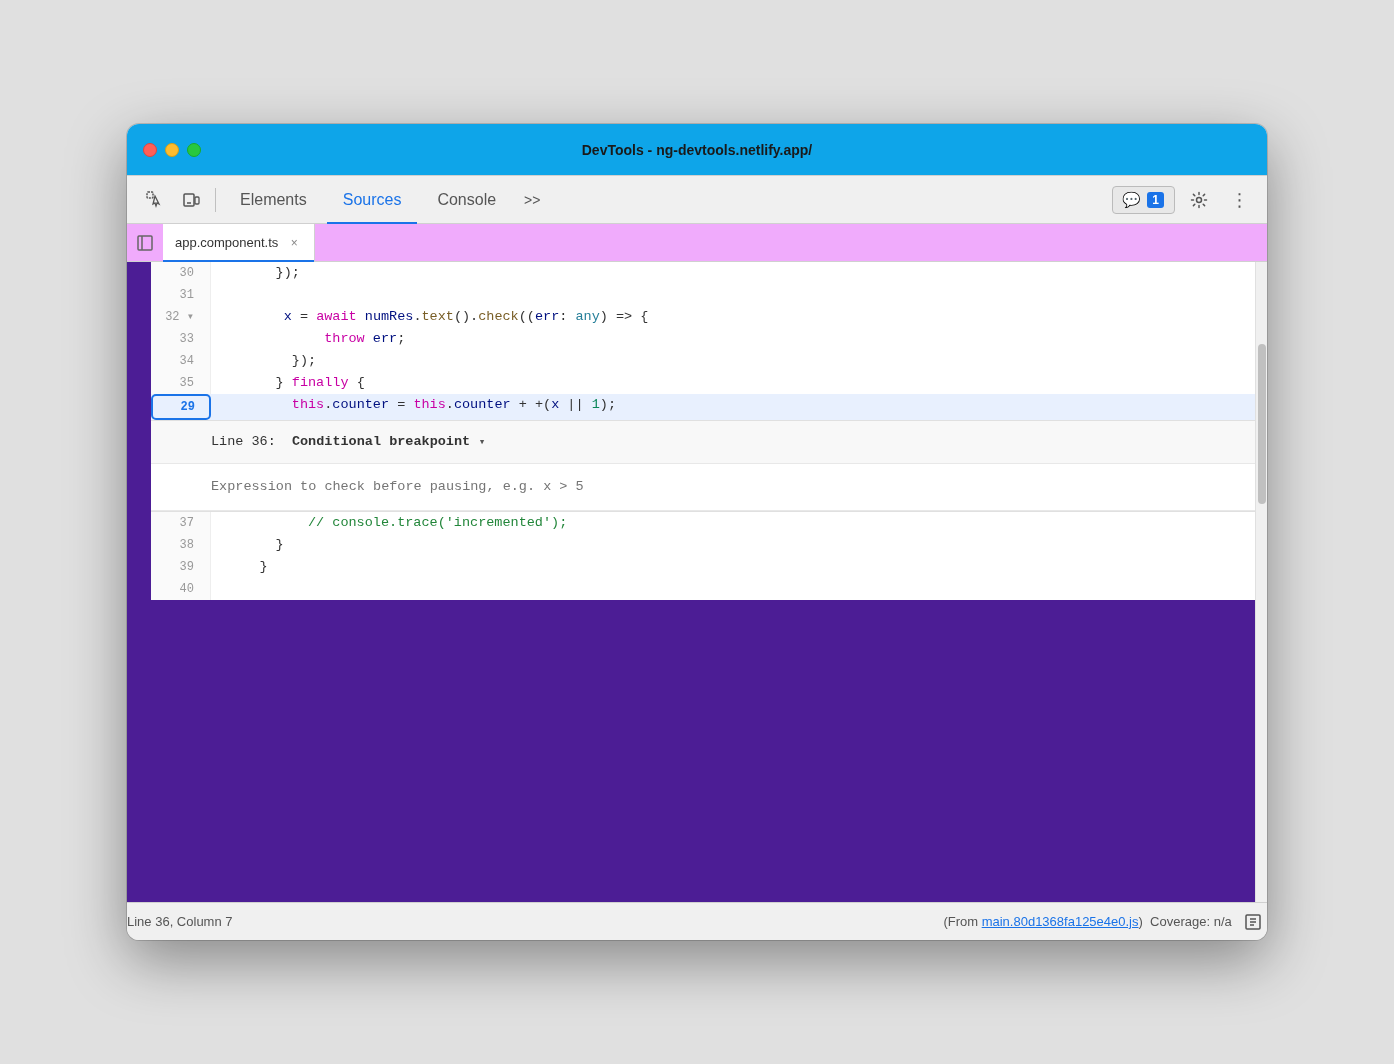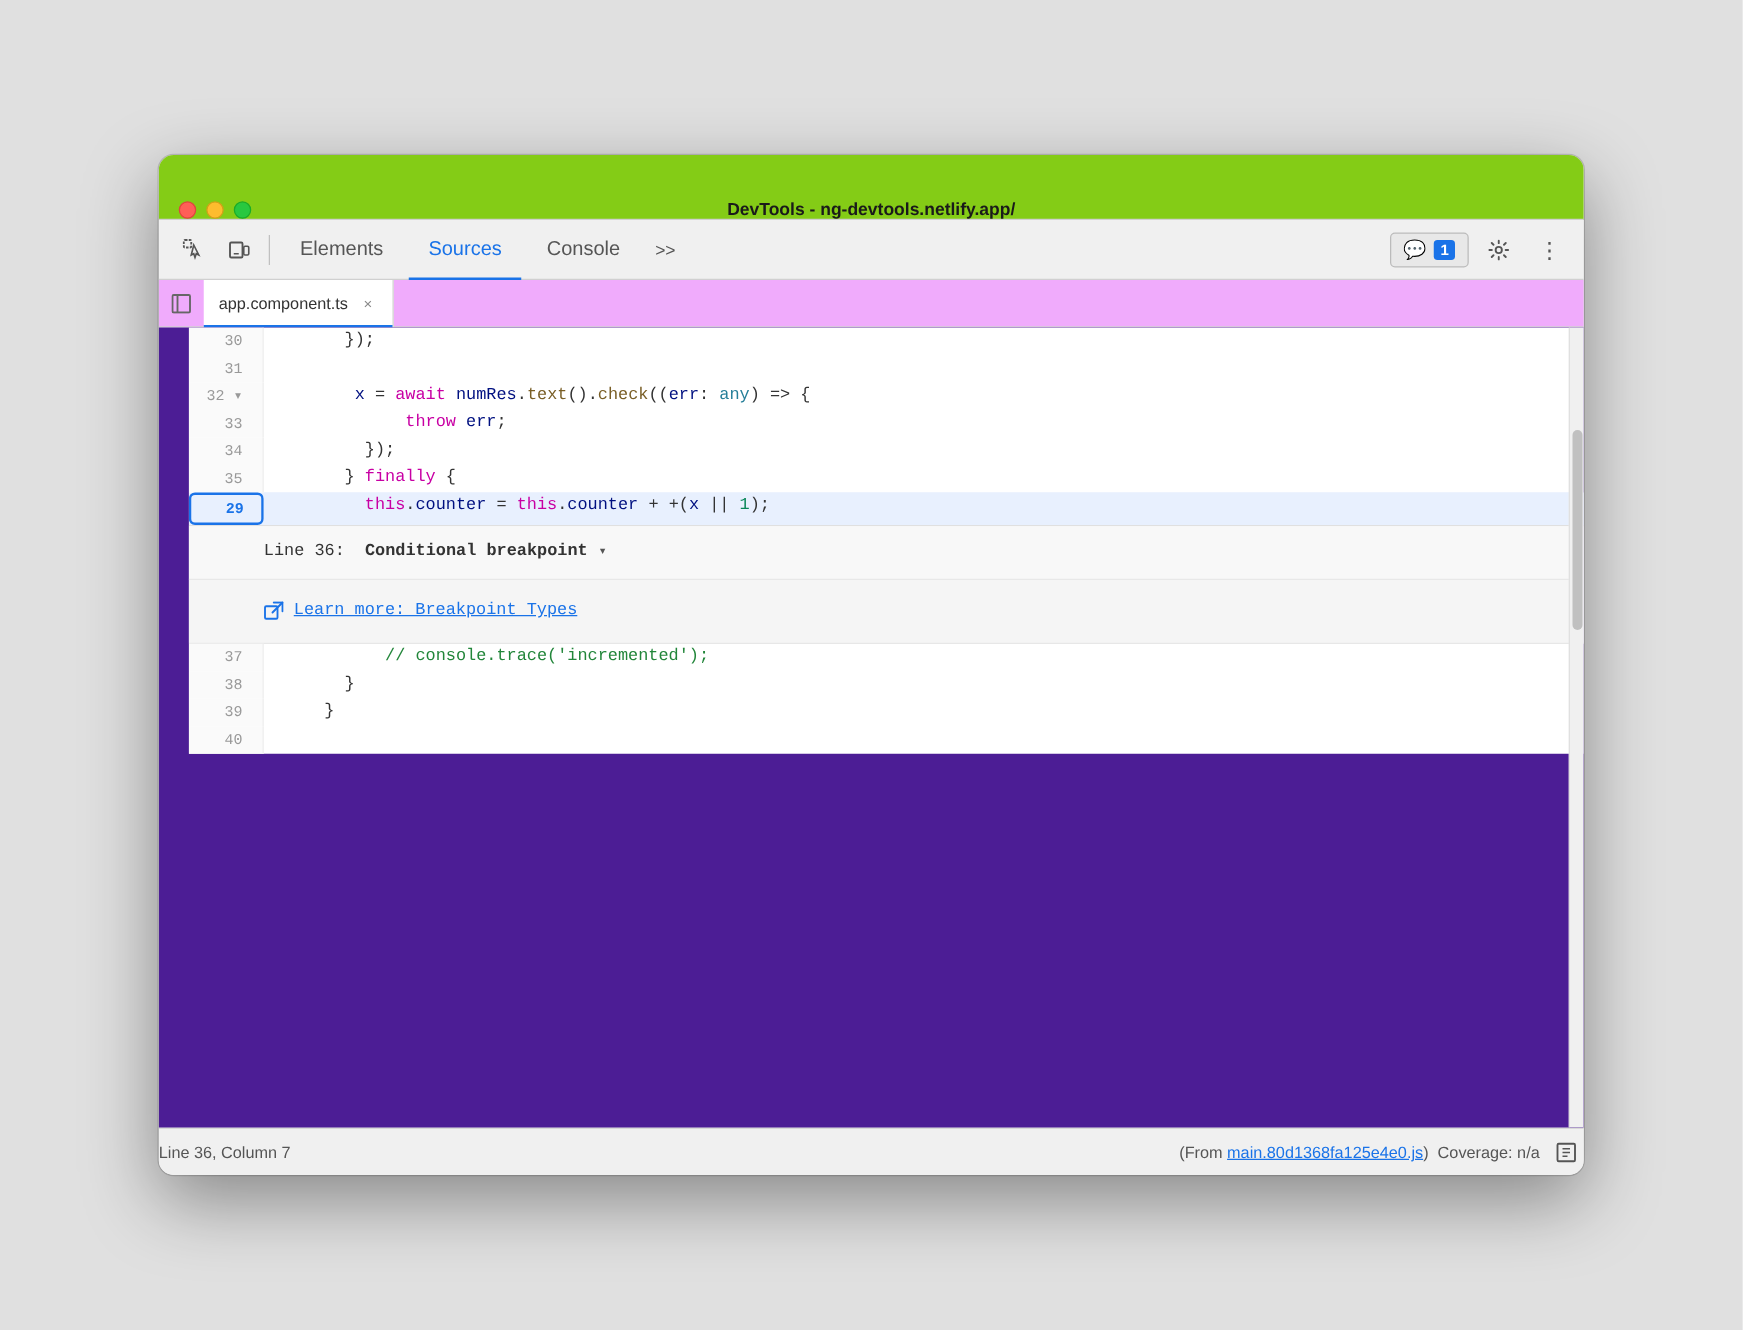--- a/index.html
+++ b/index.html
@@ -16,24 +16,24 @@
     .window {
       width: 1140px;
       background: #f5f5f5;
       border-radius: 12px;
       box-shadow: 0 20px 60px rgba(0,0,0,0.4), 0 0 0 1px rgba(0,0,0,0.15);
       overflow: hidden;
     }
 
     
     .titlebar {
-      background: #84cc16;
+      background: #0ea5e9;
       height: 52px;
       display: flex;
-      align-items: flex-end;
+      align-items: center;
       padding: 0 16px;
       border-bottom: 1px solid #d0d0d0;
       position: relative;
     }
 
     .traffic-lights {
       display: flex;
       gap: 8px;
       align-items: center;
     }
@@ -517,29 +517,22 @@
             &nbsp;&nbsp;&nbsp;&nbsp;&nbsp;&nbsp;&nbsp;&nbsp;<span class="kw">this</span>.<span class="param">counter</span> <span class="op">=</span> <span class="kw">this</span>.<span class="param">counter</span> <span class="op">+</span> +(<span class="param">x</span> <span class="op">||</span> <span class="num">1</span>);
           </div>
         </div>
 
         <div class="breakpoint-popup">
           <div class="breakpoint-header">
             <span class="breakpoint-label">Line 36:</span>
             <span class="breakpoint-type">&nbsp;Conditional breakpoint</span>
             <span class="dropdown-arrow">&nbsp;▾</span>
           </div>
-          <div class="breakpoint-link-area">
-            <span class="external-link-icon">
-              <svg width="16" height="16" viewBox="0 0 16 16" fill="none">
-                <rect x="1" y="4" width="10" height="10" rx="1" stroke="#1a73e8" stroke-width="1.5" fill="none"></rect>
-                <path d="M8 1h7v7" stroke="#1a73e8" stroke-width="1.5" stroke-linecap="round" stroke-linejoin="round"></path>
-                <line x1="15" y1="1" x2="7" y2="9" stroke="#1a73e8" stroke-width="1.5" stroke-linecap="round"></line>
-              </svg>
-            </span>
-            <span class="breakpoint-link">Learn more: Breakpoint Types</span>
+          <div class="breakpoint-input-area">
+            <input type="text" class="breakpoint-input" value="" placeholder="Expression to check before pausing, e.g. x &gt; 5" style="">
           </div>
         </div>
 
         <div class="code-line">
           <div class="line-number">37</div>
           <div class="line-content">
             &nbsp;&nbsp;&nbsp;&nbsp;&nbsp;&nbsp;&nbsp;&nbsp;&nbsp;&nbsp;<span class="comment">// console.trace('incremented');</span>
           </div>
         </div>
 

